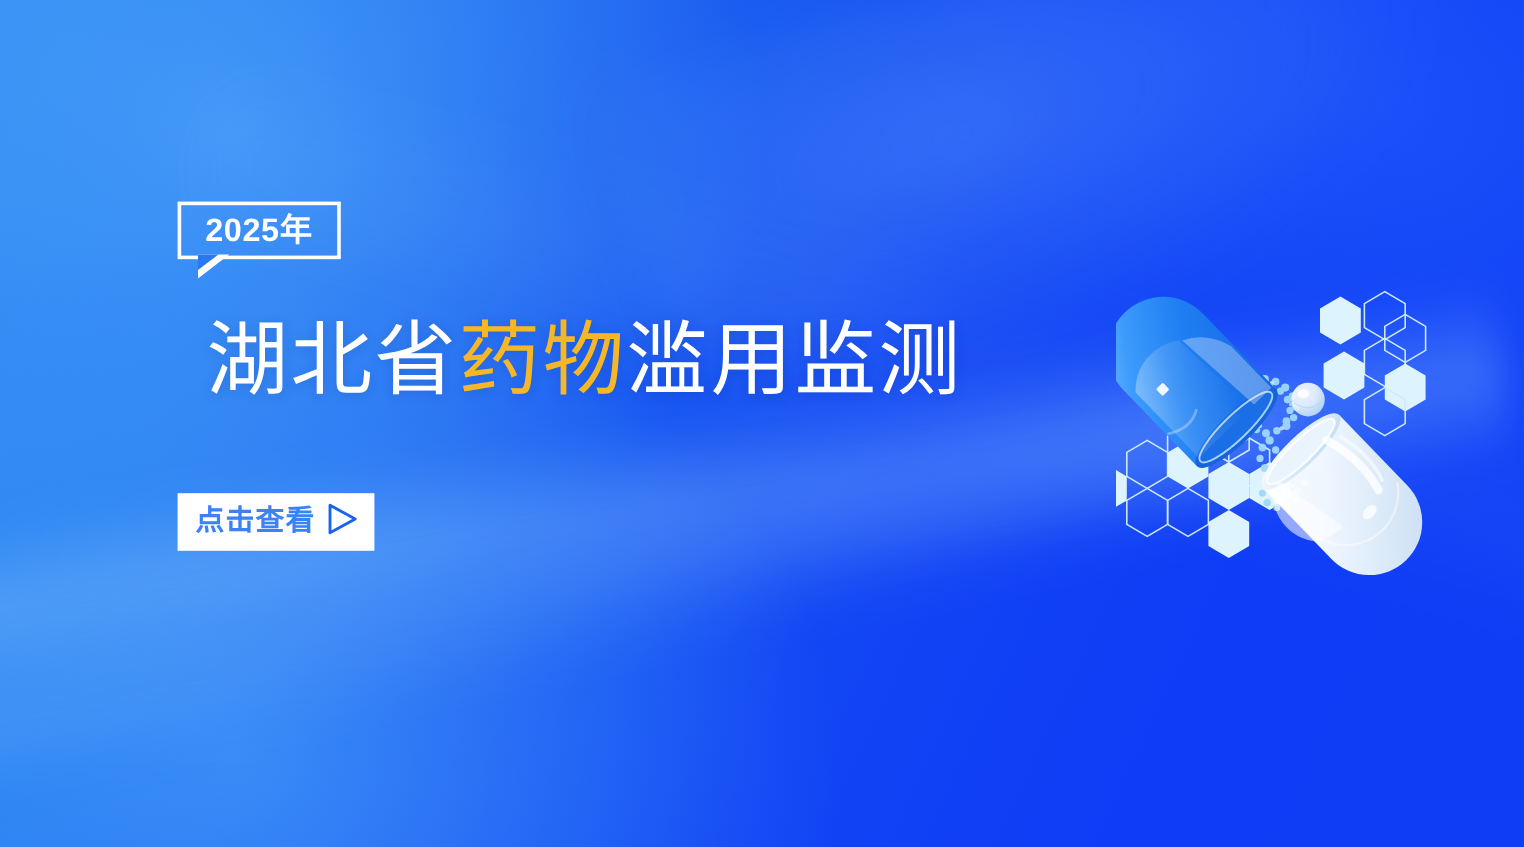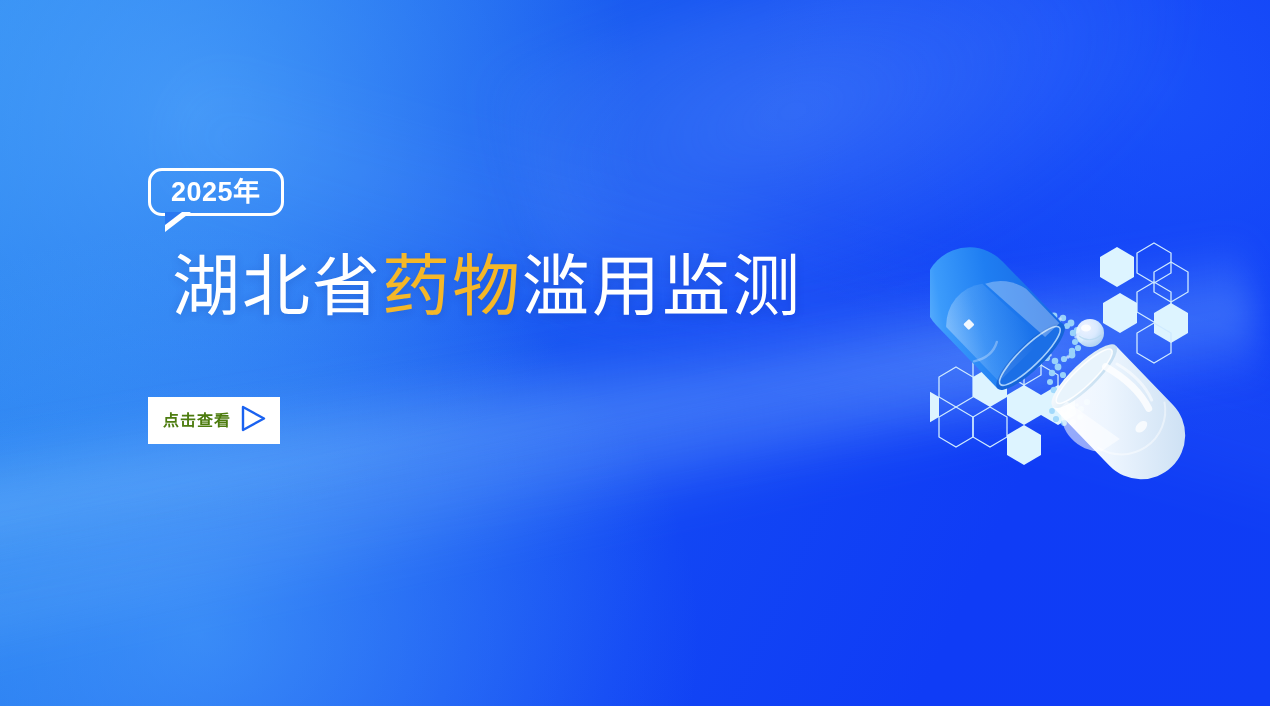--- a/index.html
+++ b/index.html
@@ -111,23 +111,23 @@
     left: 148px;
     top: 168px;
     width: 760px;
   }
 
   .year-badge {
     position: relative;
     display: inline-block;
     box-sizing: border-box;
     border: 3px solid #ffffff;
-    border-radius: 14px;
+    border-radius: 0;
     padding: 8px 20px 7px 20px;
-    margin-bottom: 2px;
+    margin-bottom: 16px;
   }
   .year-badge-label {
     display: block;
     color: #ffffff;
     font-size: 27px;
     font-weight: bold;
     line-height: 1;
     letter-spacing: 0.5px;
     white-space: nowrap;
   }
@@ -174,22 +174,22 @@
   .cta {
     display: inline-flex;
     align-items: center;
     gap: 9px;
     margin-top: 64px;
     background: #ffffff;
     padding: 8px 13px 8px 15px;
     cursor: pointer;
   }
   .cta-label {
-    color: #4d7c0f;
-    font-size: 16px;
+    color: #3b82f6;
+    font-size: 24px;
     font-weight: bold;
     line-height: 1;
     letter-spacing: 1px;
     white-space: nowrap;
   }
   .cta-play { display: block; }
 
   
   .artwork {
     position: absolute;

